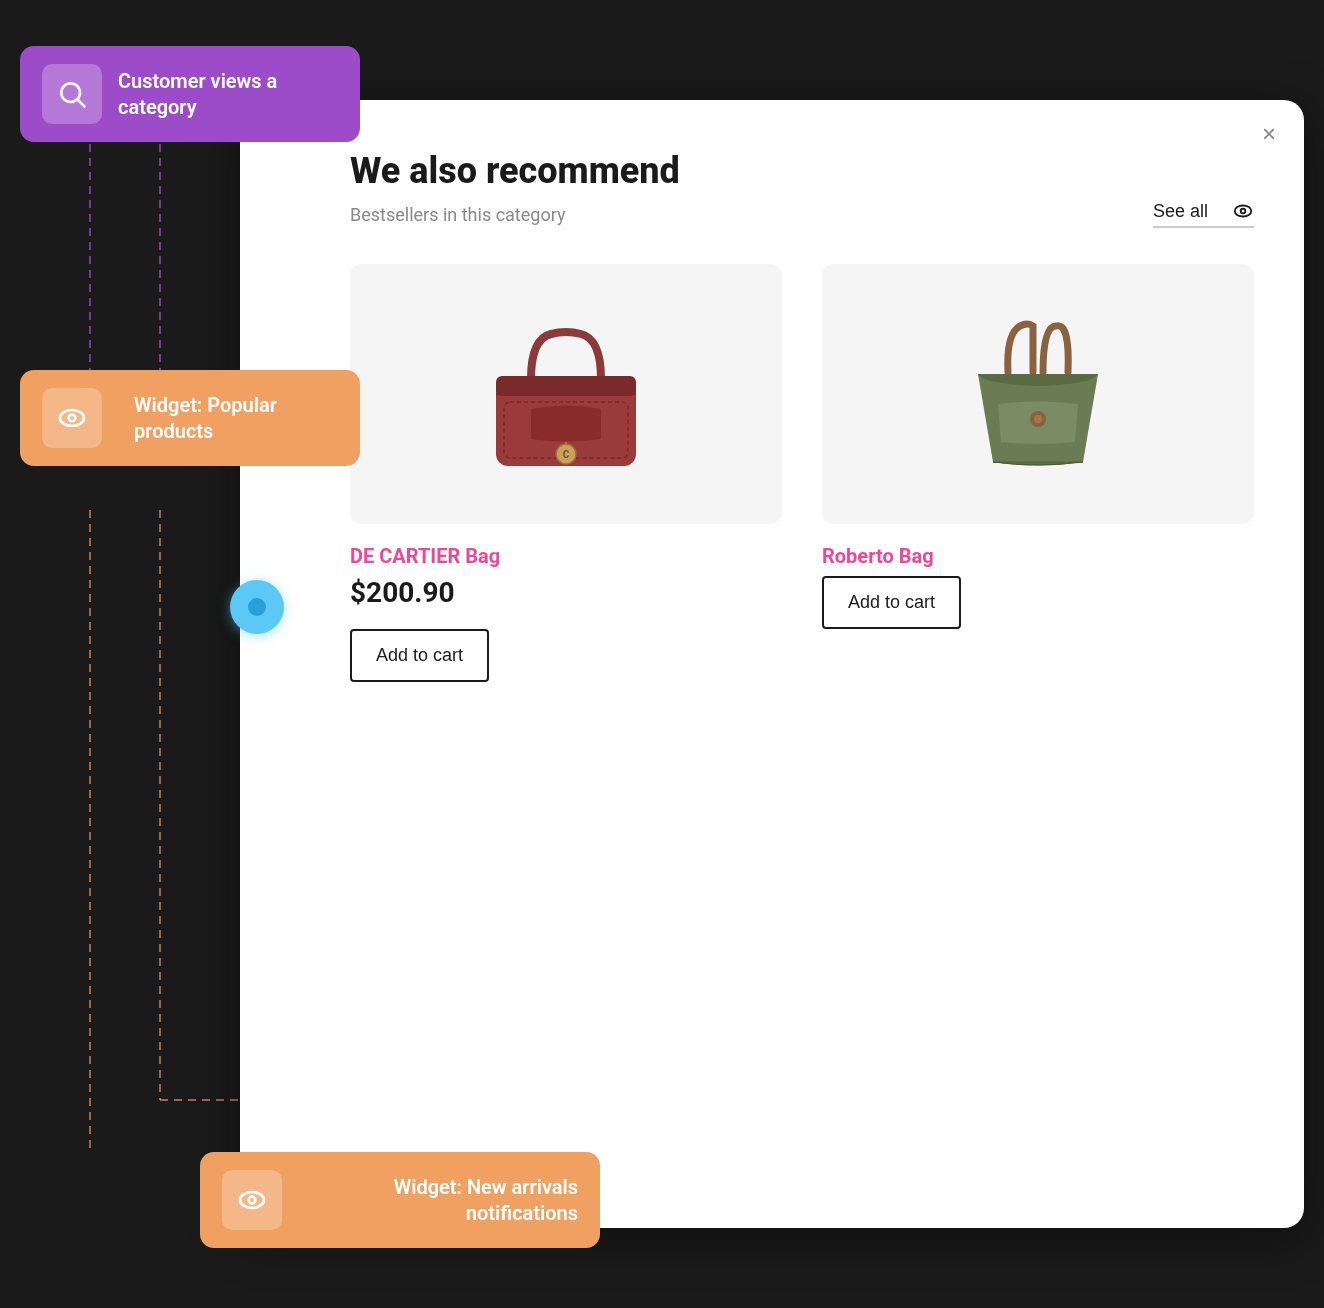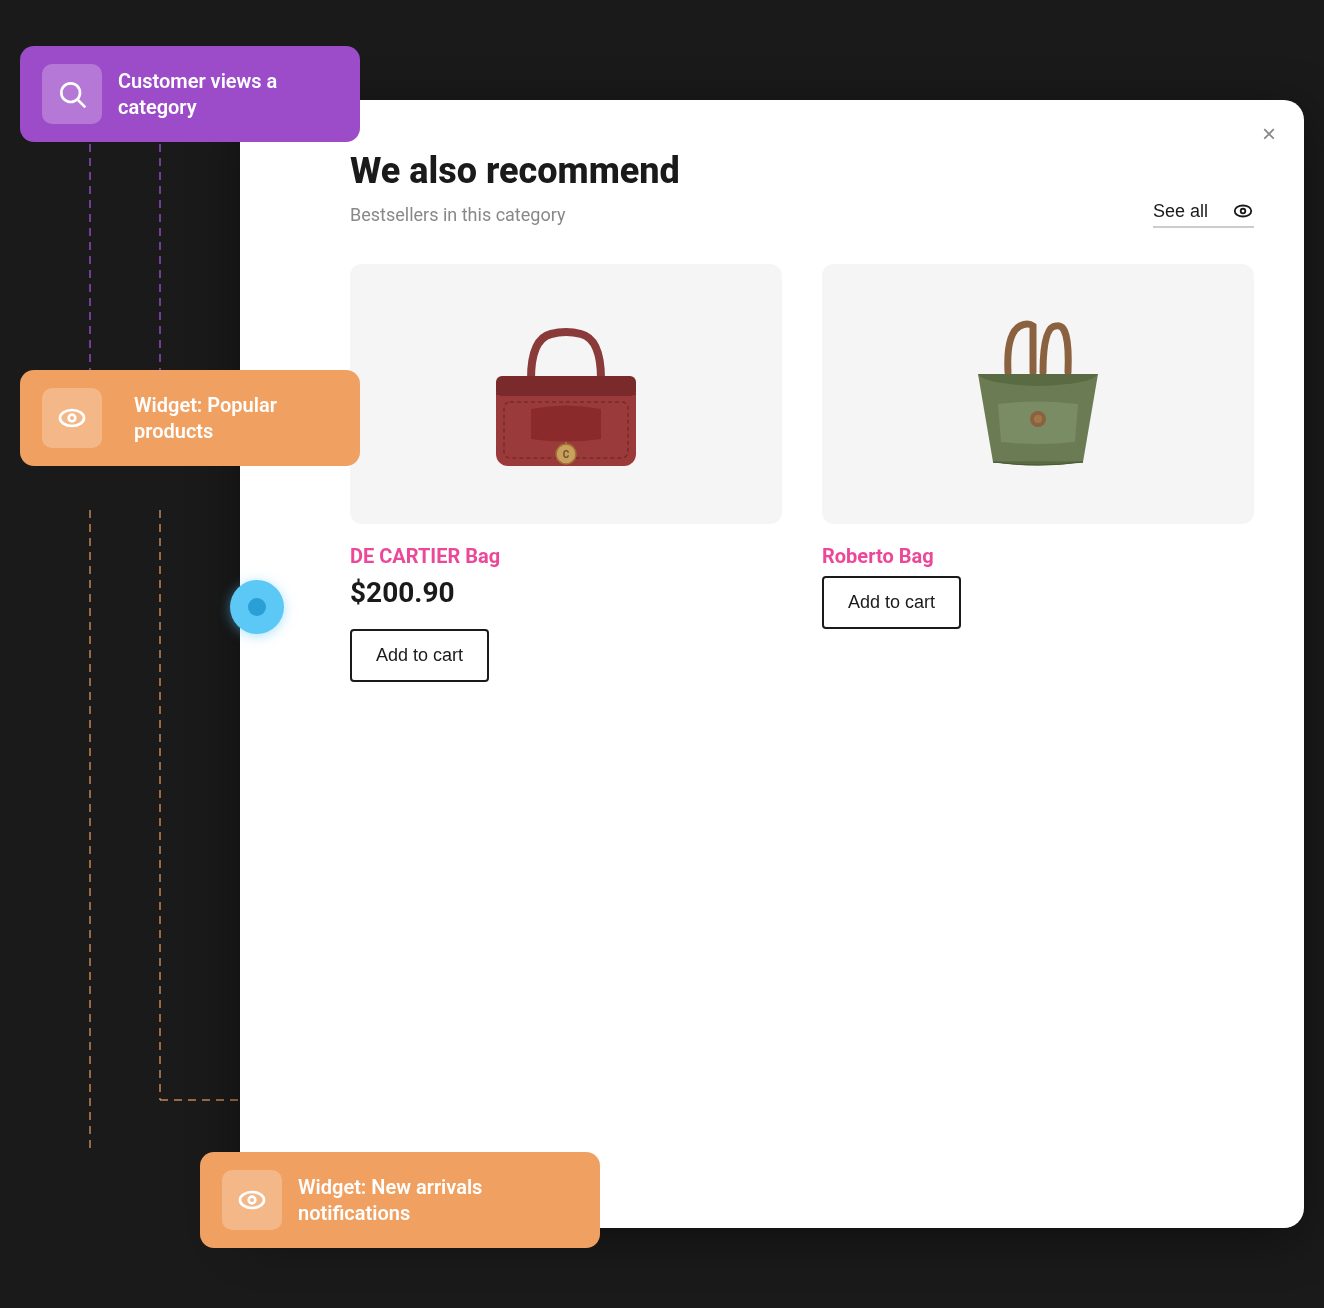--- a/index.html
+++ b/index.html
@@ -69,20 +69,21 @@
       bottom: 60px;
       left: 200px;
       background: #f0a060;
       border-radius: 14px;
       padding: 18px 22px;
       display: flex;
       align-items: center;
       gap: 16px;
       z-index: 10;
       width: 400px;
+      text-align: right;
     }
 
     
     .lines-svg {
       position: absolute;
       top: 0;
       left: 0;
       width: 100%;
       height: 100%;
       pointer-events: none;

